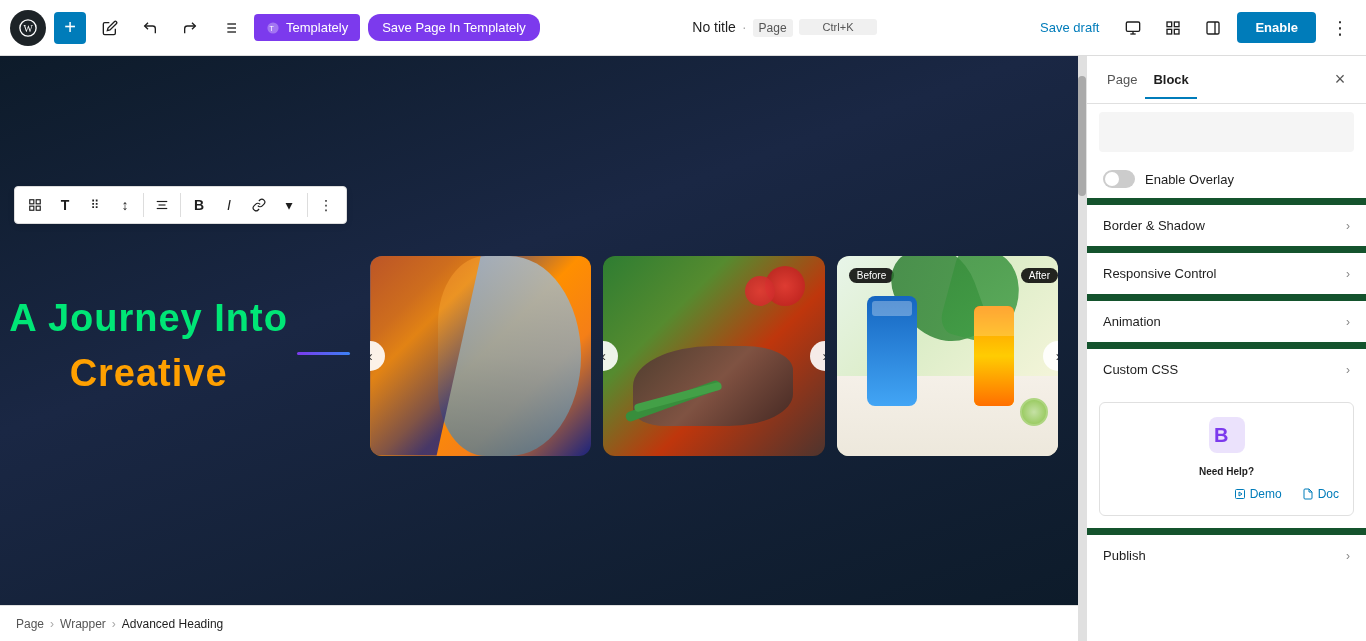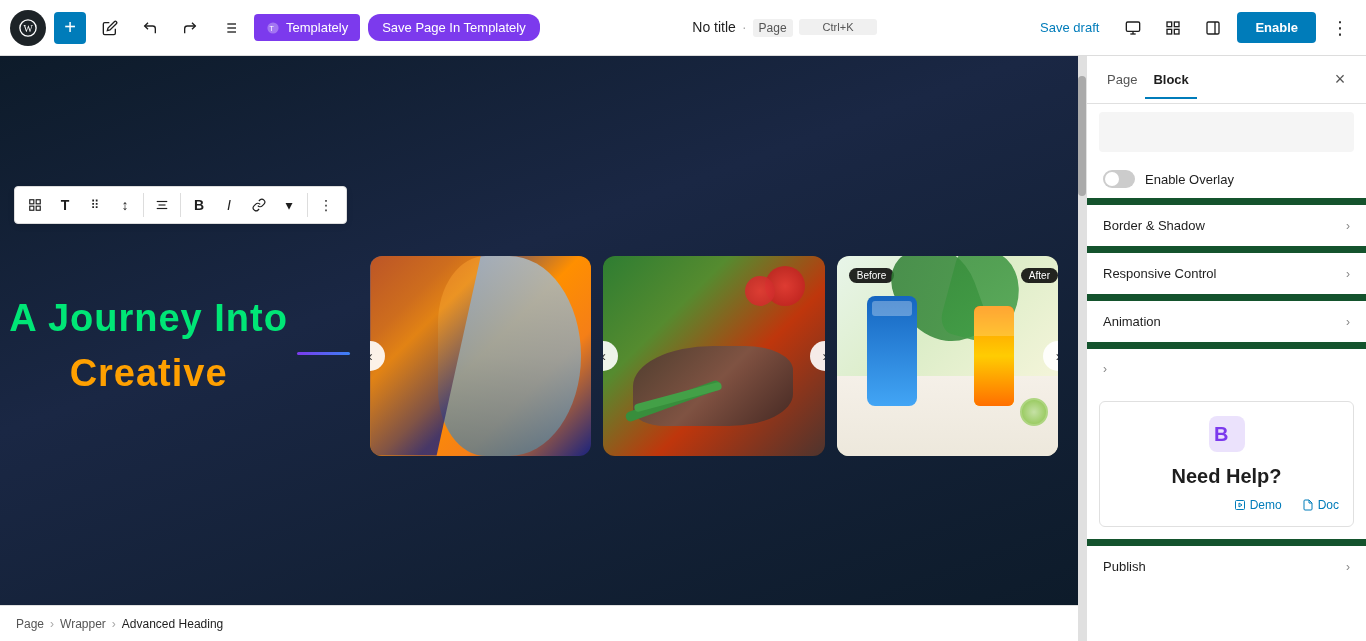--- a/index.html
+++ b/index.html
@@ -447,21 +447,21 @@
       border: 1px solid #e0e0e0;
       border-radius: 6px;
       padding: 14px;
       text-align: center;
     }
     .need-help-logo {
       font-size: 28px;
       margin-bottom: 6px;
     }
     .need-help-title {
-      font-size: 20px;
+      font-size: 10px;
       font-weight: 600;
       color: #1e1e1e;
       margin-bottom: 10px;
     }
     .need-help-links {
       display: flex;
       justify-content: flex-end;
       gap: 20px;
     }
     .need-help-link {
@@ -714,20 +714,21 @@
       <span class="accordion-label">Responsive Control</span>
       <span class="chevron-icon">›</span>
     </div>
 
     <div class="accordion-row">
       <span class="accordion-label">Animation</span>
       <span class="chevron-icon">›</span>
     </div>
 
     <div class="accordion-row">
+      <span class="accordion-label">Custom CSS</span>
       <span class="chevron-icon">›</span>
     </div>
 
     <div class="need-help-box">
       <div class="need-help-logo">
         <svg width="36" height="36" viewBox="0 0 36 36">
           <rect width="36" height="36" rx="8" fill="#7c3aed" opacity="0.15"></rect>
           <text x="5" y="25" font-size="20" fill="#7c3aed" font-weight="bold">B</text>
         </svg>
       </div>

